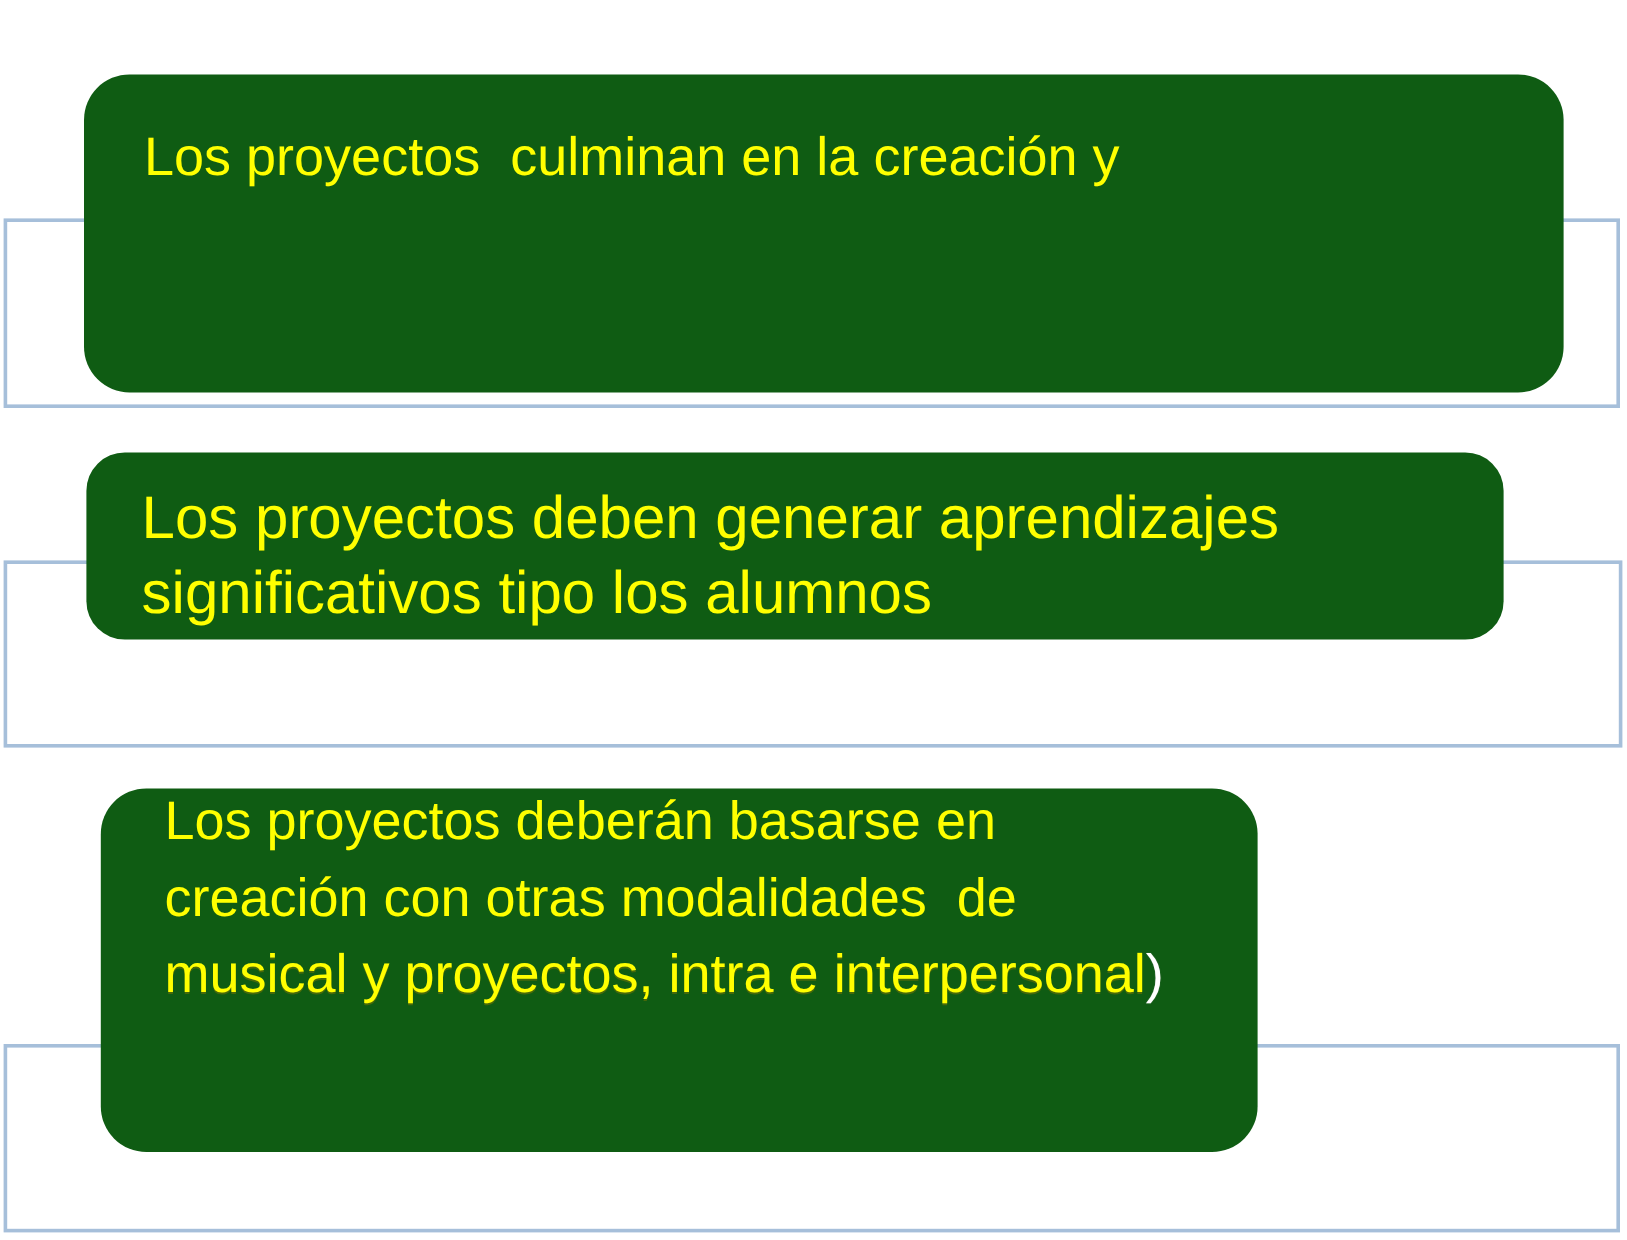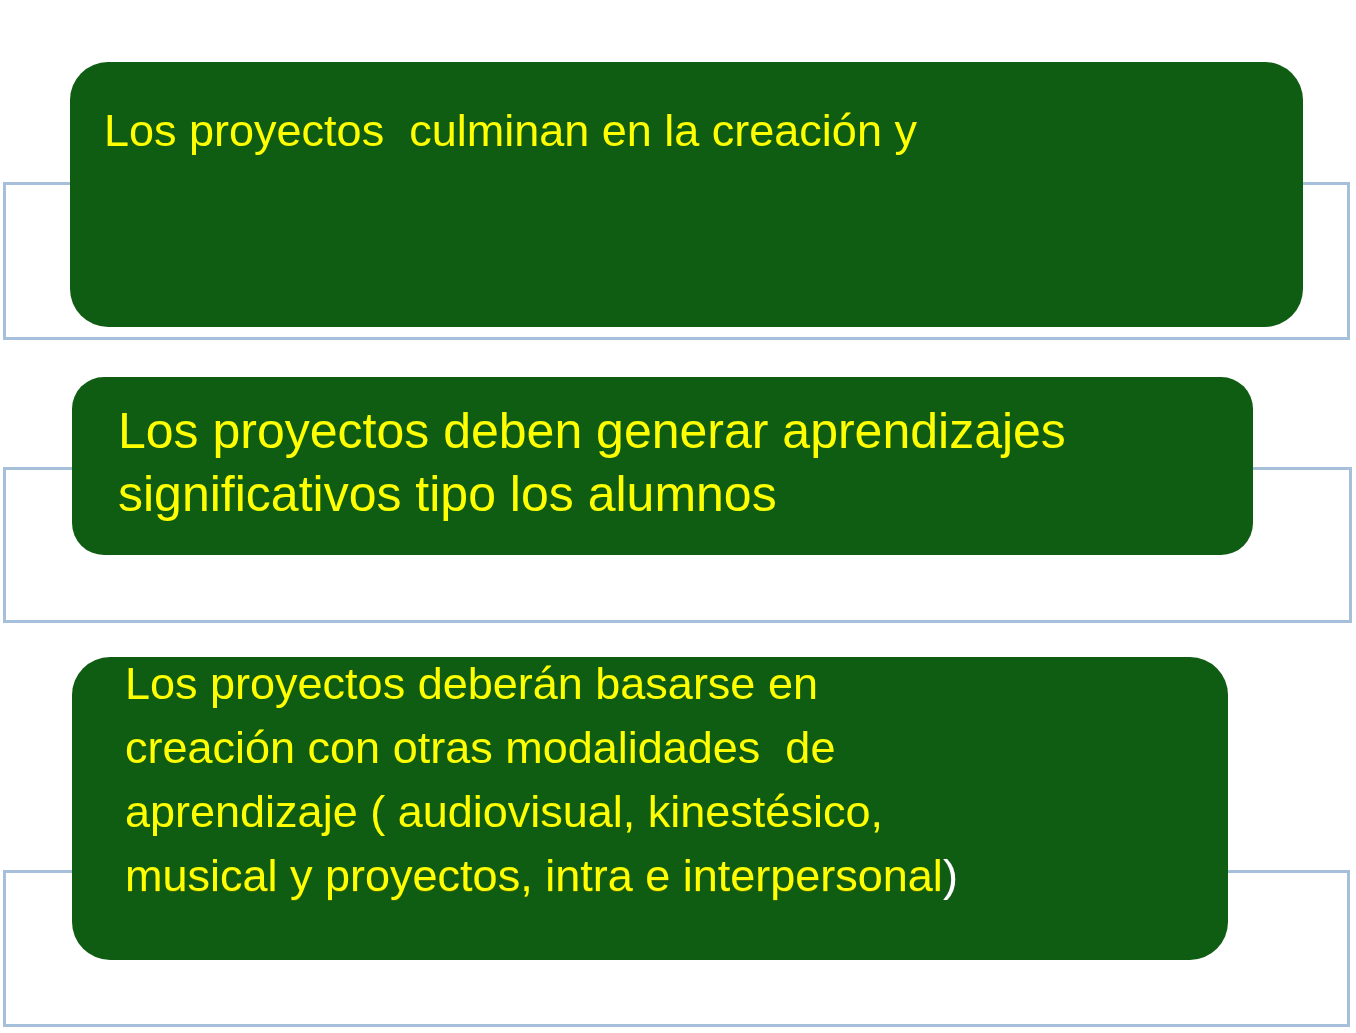--- a/index.html
+++ b/index.html
@@ -27,27 +27,27 @@
     border: 3px solid var(--border_blue);
   }
   #frame-1 { left: 3px;  top: 182px; width: 1347px; height: 158px; }
   #frame-2 { left: 3px;  top: 467px; width: 1349px; height: 156px; }
   #frame-3 { left: 3px;  top: 870px; width: 1347px; height: 157px; }
   .callout {
     position: absolute;
     background: var(--green);
   }
   #callout-1 { left: 70px; top: 62px;  width: 1233px; height: 265px; border-radius: 38px; }
-  #callout-2 { left: 72px; top: 377px; width: 1181px; height: 178px; border-radius: 32px; }
-  #callout-3 { left: 72px; top: 657px; width: 1156px; height: 303px; border-radius: 38px; }
+  #callout-2 { left: 72px; top: 377px; width: 1181px; height: 156px; border-radius: 32px; }
+  #callout-3 { left: 84px; top: 657px; width: 964px; height: 303px; border-radius: 38px; }
   .text {
     position: absolute;
     color: var(--yellow);
   }
-  #text-1 { left: 34px; top: 37px;  font-size: 45px; line-height: 64px; }
+  #text-1 { left: 50px; top: 37px;  font-size: 45px; line-height: 64px; }
   #text-2 { left: 46px; top: 23px;  font-size: 50px; line-height: 63px; }
   #text-3 { left: 53px; top: -5px;  font-size: 45px; line-height: 64px; }
   .line { white-space: pre; }
   .line.overflow-line {
     text-shadow: 0 1px 0 rgba(140,120,0,0.45);
   }
   .paren-suffix {
     color: var(--paren_white);
     text-shadow: 0 0 1px rgba(150,150,150,0.6);
     font-weight: 300;
@@ -71,18 +71,17 @@
       <div class="line">Los proyectos deben generar aprendizajes</div>
       <div class="line">significativos tipo los alumnos</div>
     </div>
   </div>
 
   <div id="frame-3" class="frame"></div>
   <div id="callout-3" class="callout">
     <div id="text-3" class="text">
       <div class="line">Los proyectos deberán basarse en</div>
       <div class="line">creación con otras modalidades  de</div>
-      <div class="line">aprendizaje ( audiovisual, kinestésico,</div>
       <div class="line overflow-line"><span>musical y proyectos, intra e interpersonal</span><span class="paren-suffix">)</span></div>
     </div>
   </div>
 
 </div>
 
 </body></html>

